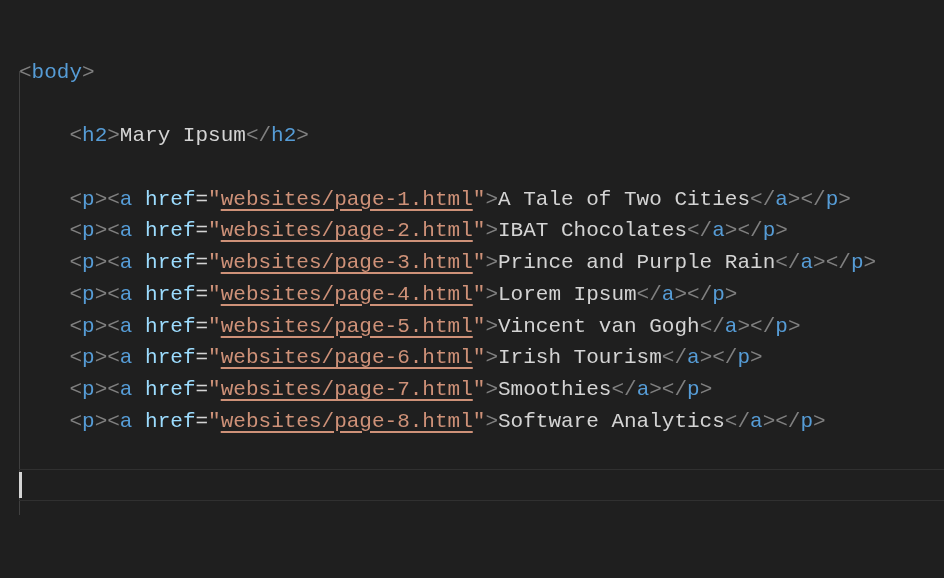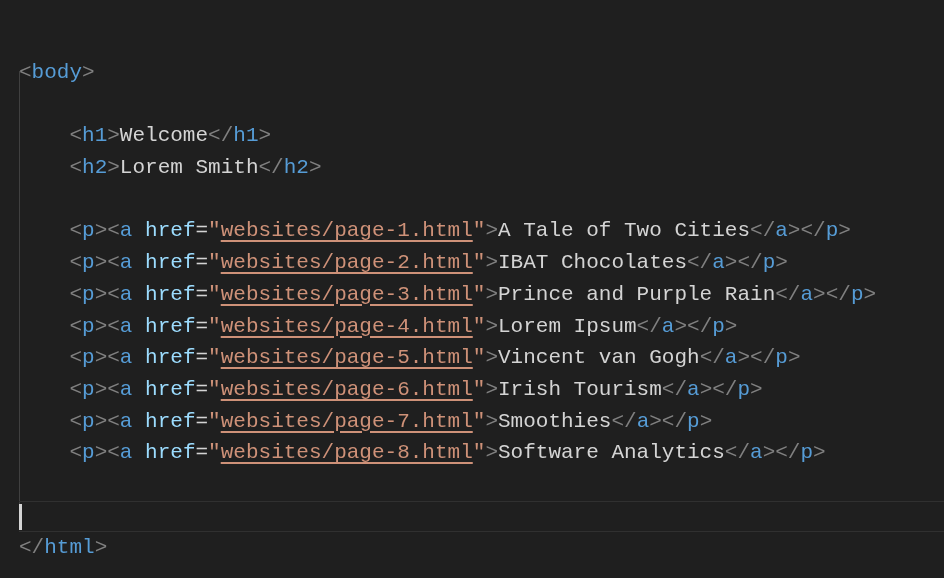--- a/index.html
+++ b/index.html
@@ -66,28 +66,26 @@
   }
 </style>
 </head>
 <body>
 
 <div class="editor">
   <div class="indent-guide"></div>
   <div id="lines-root">
       <div class="line"><span class="tok-punct">&lt;</span><span class="tok-tag">body</span><span class="tok-punct">&gt;</span></div>
       <div class="line"></div>
-      <div class="line"><span class="tok-plain">    </span><span class="tok-punct">&lt;</span><span class="tok-tag">h1</span><span class="tok-punct">&gt;</span><span class="tok-plain">Welcome</span><span class="tok-punct">&lt;/</span><span class="tok-tag">h1</span><span class="tok-punct">&gt;</span></div>
-      <div class="line"><span class="tok-plain">    </span><span class="tok-punct">&lt;</span><span class="tok-tag">h2</span><span class="tok-punct">&gt;</span><span class="tok-plain">Lorem Smith</span><span class="tok-punct">&lt;/</span><span class="tok-tag">h2</span><span class="tok-punct">&gt;</span></div>
+      <div class="line"><span class="tok-plain">    </span><span class="tok-punct">&lt;</span><span class="tok-tag">h2</span><span class="tok-punct">&gt;</span><span class="tok-plain">Mary Ipsum</span><span class="tok-punct">&lt;/</span><span class="tok-tag">h2</span><span class="tok-punct">&gt;</span></div>
       <div class="line"></div>
       <div class="line"><span class="tok-plain">    </span><span class="tok-punct">&lt;</span><span class="tok-tag">p</span><span class="tok-punct">&gt;&lt;</span><span class="tok-tag">a</span><span class="tok-plain"> </span><span class="tok-attr">href</span><span class="tok-eq">=</span><span class="tok-str">"</span><span class="tok-link">websites/page-1.html</span><span class="tok-str">"</span><span class="tok-punct">&gt;</span><span class="tok-plain">A Tale of Two Cities</span><span class="tok-punct">&lt;/</span><span class="tok-tag">a</span><span class="tok-punct">&gt;&lt;/</span><span class="tok-tag">p</span><span class="tok-punct">&gt;</span></div>
       <div class="line"><span class="tok-plain">    </span><span class="tok-punct">&lt;</span><span class="tok-tag">p</span><span class="tok-punct">&gt;&lt;</span><span class="tok-tag">a</span><span class="tok-plain"> </span><span class="tok-attr">href</span><span class="tok-eq">=</span><span class="tok-str">"</span><span class="tok-link">websites/page-2.html</span><span class="tok-str">"</span><span class="tok-punct">&gt;</span><span class="tok-plain">IBAT Chocolates</span><span class="tok-punct">&lt;/</span><span class="tok-tag">a</span><span class="tok-punct">&gt;&lt;/</span><span class="tok-tag">p</span><span class="tok-punct">&gt;</span></div>
       <div class="line"><span class="tok-plain">    </span><span class="tok-punct">&lt;</span><span class="tok-tag">p</span><span class="tok-punct">&gt;&lt;</span><span class="tok-tag">a</span><span class="tok-plain"> </span><span class="tok-attr">href</span><span class="tok-eq">=</span><span class="tok-str">"</span><span class="tok-link">websites/page-3.html</span><span class="tok-str">"</span><span class="tok-punct">&gt;</span><span class="tok-plain">Prince and Purple Rain</span><span class="tok-punct">&lt;/</span><span class="tok-tag">a</span><span class="tok-punct">&gt;&lt;/</span><span class="tok-tag">p</span><span class="tok-punct">&gt;</span></div>
       <div class="line"><span class="tok-plain">    </span><span class="tok-punct">&lt;</span><span class="tok-tag">p</span><span class="tok-punct">&gt;&lt;</span><span class="tok-tag">a</span><span class="tok-plain"> </span><span class="tok-attr">href</span><span class="tok-eq">=</span><span class="tok-str">"</span><span class="tok-link">websites/page-4.html</span><span class="tok-str">"</span><span class="tok-punct">&gt;</span><span class="tok-plain">Lorem Ipsum</span><span class="tok-punct">&lt;/</span><span class="tok-tag">a</span><span class="tok-punct">&gt;&lt;/</span><span class="tok-tag">p</span><span class="tok-punct">&gt;</span></div>
       <div class="line"><span class="tok-plain">    </span><span class="tok-punct">&lt;</span><span class="tok-tag">p</span><span class="tok-punct">&gt;&lt;</span><span class="tok-tag">a</span><span class="tok-plain"> </span><span class="tok-attr">href</span><span class="tok-eq">=</span><span class="tok-str">"</span><span class="tok-link">websites/page-5.html</span><span class="tok-str">"</span><span class="tok-punct">&gt;</span><span class="tok-plain">Vincent van Gogh</span><span class="tok-punct">&lt;/</span><span class="tok-tag">a</span><span class="tok-punct">&gt;&lt;/</span><span class="tok-tag">p</span><span class="tok-punct">&gt;</span></div>
       <div class="line"><span class="tok-plain">    </span><span class="tok-punct">&lt;</span><span class="tok-tag">p</span><span class="tok-punct">&gt;&lt;</span><span class="tok-tag">a</span><span class="tok-plain"> </span><span class="tok-attr">href</span><span class="tok-eq">=</span><span class="tok-str">"</span><span class="tok-link">websites/page-6.html</span><span class="tok-str">"</span><span class="tok-punct">&gt;</span><span class="tok-plain">Irish Tourism</span><span class="tok-punct">&lt;/</span><span class="tok-tag">a</span><span class="tok-punct">&gt;&lt;/</span><span class="tok-tag">p</span><span class="tok-punct">&gt;</span></div>
       <div class="line"><span class="tok-plain">    </span><span class="tok-punct">&lt;</span><span class="tok-tag">p</span><span class="tok-punct">&gt;&lt;</span><span class="tok-tag">a</span><span class="tok-plain"> </span><span class="tok-attr">href</span><span class="tok-eq">=</span><span class="tok-str">"</span><span class="tok-link">websites/page-7.html</span><span class="tok-str">"</span><span class="tok-punct">&gt;</span><span class="tok-plain">Smoothies</span><span class="tok-punct">&lt;/</span><span class="tok-tag">a</span><span class="tok-punct">&gt;&lt;/</span><span class="tok-tag">p</span><span class="tok-punct">&gt;</span></div>
       <div class="line"><span class="tok-plain">    </span><span class="tok-punct">&lt;</span><span class="tok-tag">p</span><span class="tok-punct">&gt;&lt;</span><span class="tok-tag">a</span><span class="tok-plain"> </span><span class="tok-attr">href</span><span class="tok-eq">=</span><span class="tok-str">"</span><span class="tok-link">websites/page-8.html</span><span class="tok-str">"</span><span class="tok-punct">&gt;</span><span class="tok-plain">Software Analytics</span><span class="tok-punct">&lt;/</span><span class="tok-tag">a</span><span class="tok-punct">&gt;&lt;/</span><span class="tok-tag">p</span><span class="tok-punct">&gt;</span></div>
       <div class="line"></div>
       <div class="line current"><span class="caret" style="left: 0px;"></span></div>
-      <div class="line"><span class="tok-punct">&lt;/</span><span class="tok-tag">html</span><span class="tok-punct">&gt;</span></div>
     </div>
 </div>
 
 </body></html>

